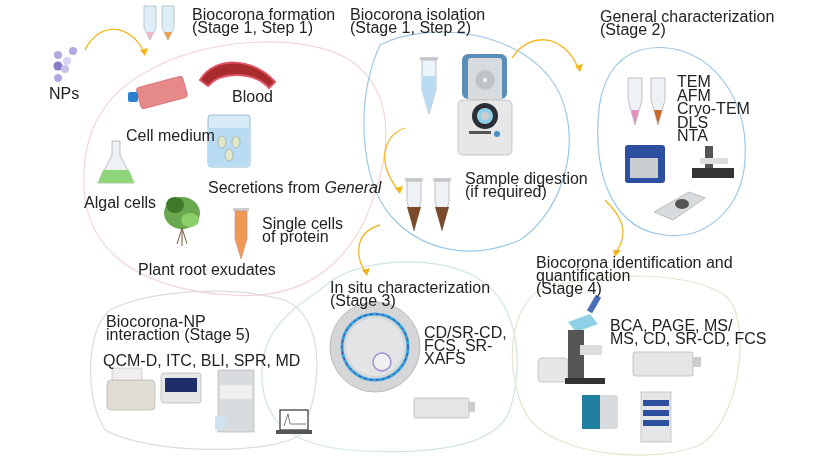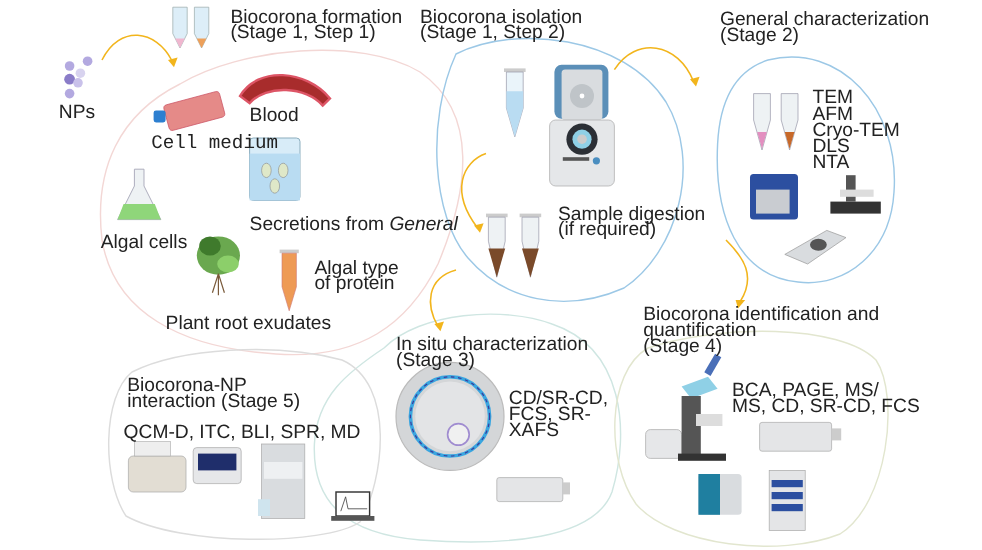--- a/index.html
+++ b/index.html
@@ -184,25 +184,25 @@
   <g>
     <rect x="280" y="410" width="28" height="20" fill="#fff" stroke="#333" stroke-width="1.2"></rect>
     <path d="M284,426 l4,-12 l2,10 l16,0" fill="none" stroke="#444" stroke-width="0.7"></path>
     <rect x="276" y="430" width="36" height="4" fill="#555"></rect>
   </g>
 </svg>
 
 <div class="lbl ml" style="left:192px;top:8px;">Biocorona formation
 (Stage 1, Step 1)</div>
 <div class="lbl" style="left:49px;top:87px;">NPs</div>
-<div class="lbl" style="left:126px;top:113px;font-family:Liberation Mono, monospace;">Cell medium</div>
-<div class="lbl" style="left:208px;top:90px;text-align:center;">Blood</div>
+<div class="lbl" style="left:126px;top:129px;">Cell medium</div>
+<div class="lbl" style="left:232px;top:90px;text-align:center;">Blood</div>
 <div class="lbl" style="left:208px;top:181px;"><span>Secretions from </span><i>General</i></div>
 <div class="lbl" style="left:84px;top:196px;">Algal cells</div>
-<div class="lbl ml" style="left:262px;top:217px;">Algal type
+<div class="lbl ml" style="left:262px;top:217px;">Single cells
 of protein</div>
 <div class="lbl" style="left:138px;top:263px;">Plant root exudates</div>
 
 <div class="lbl ml" style="left:350px;top:8px;">Biocorona isolation
 (Stage 1, Step 2)</div>
 <div class="lbl ml" style="left:465px;top:172px;">Sample digestion
 (if required)</div>
 
 <div class="lbl ml" style="left:600px;top:10px;">General characterization
 (Stage 2)</div>

